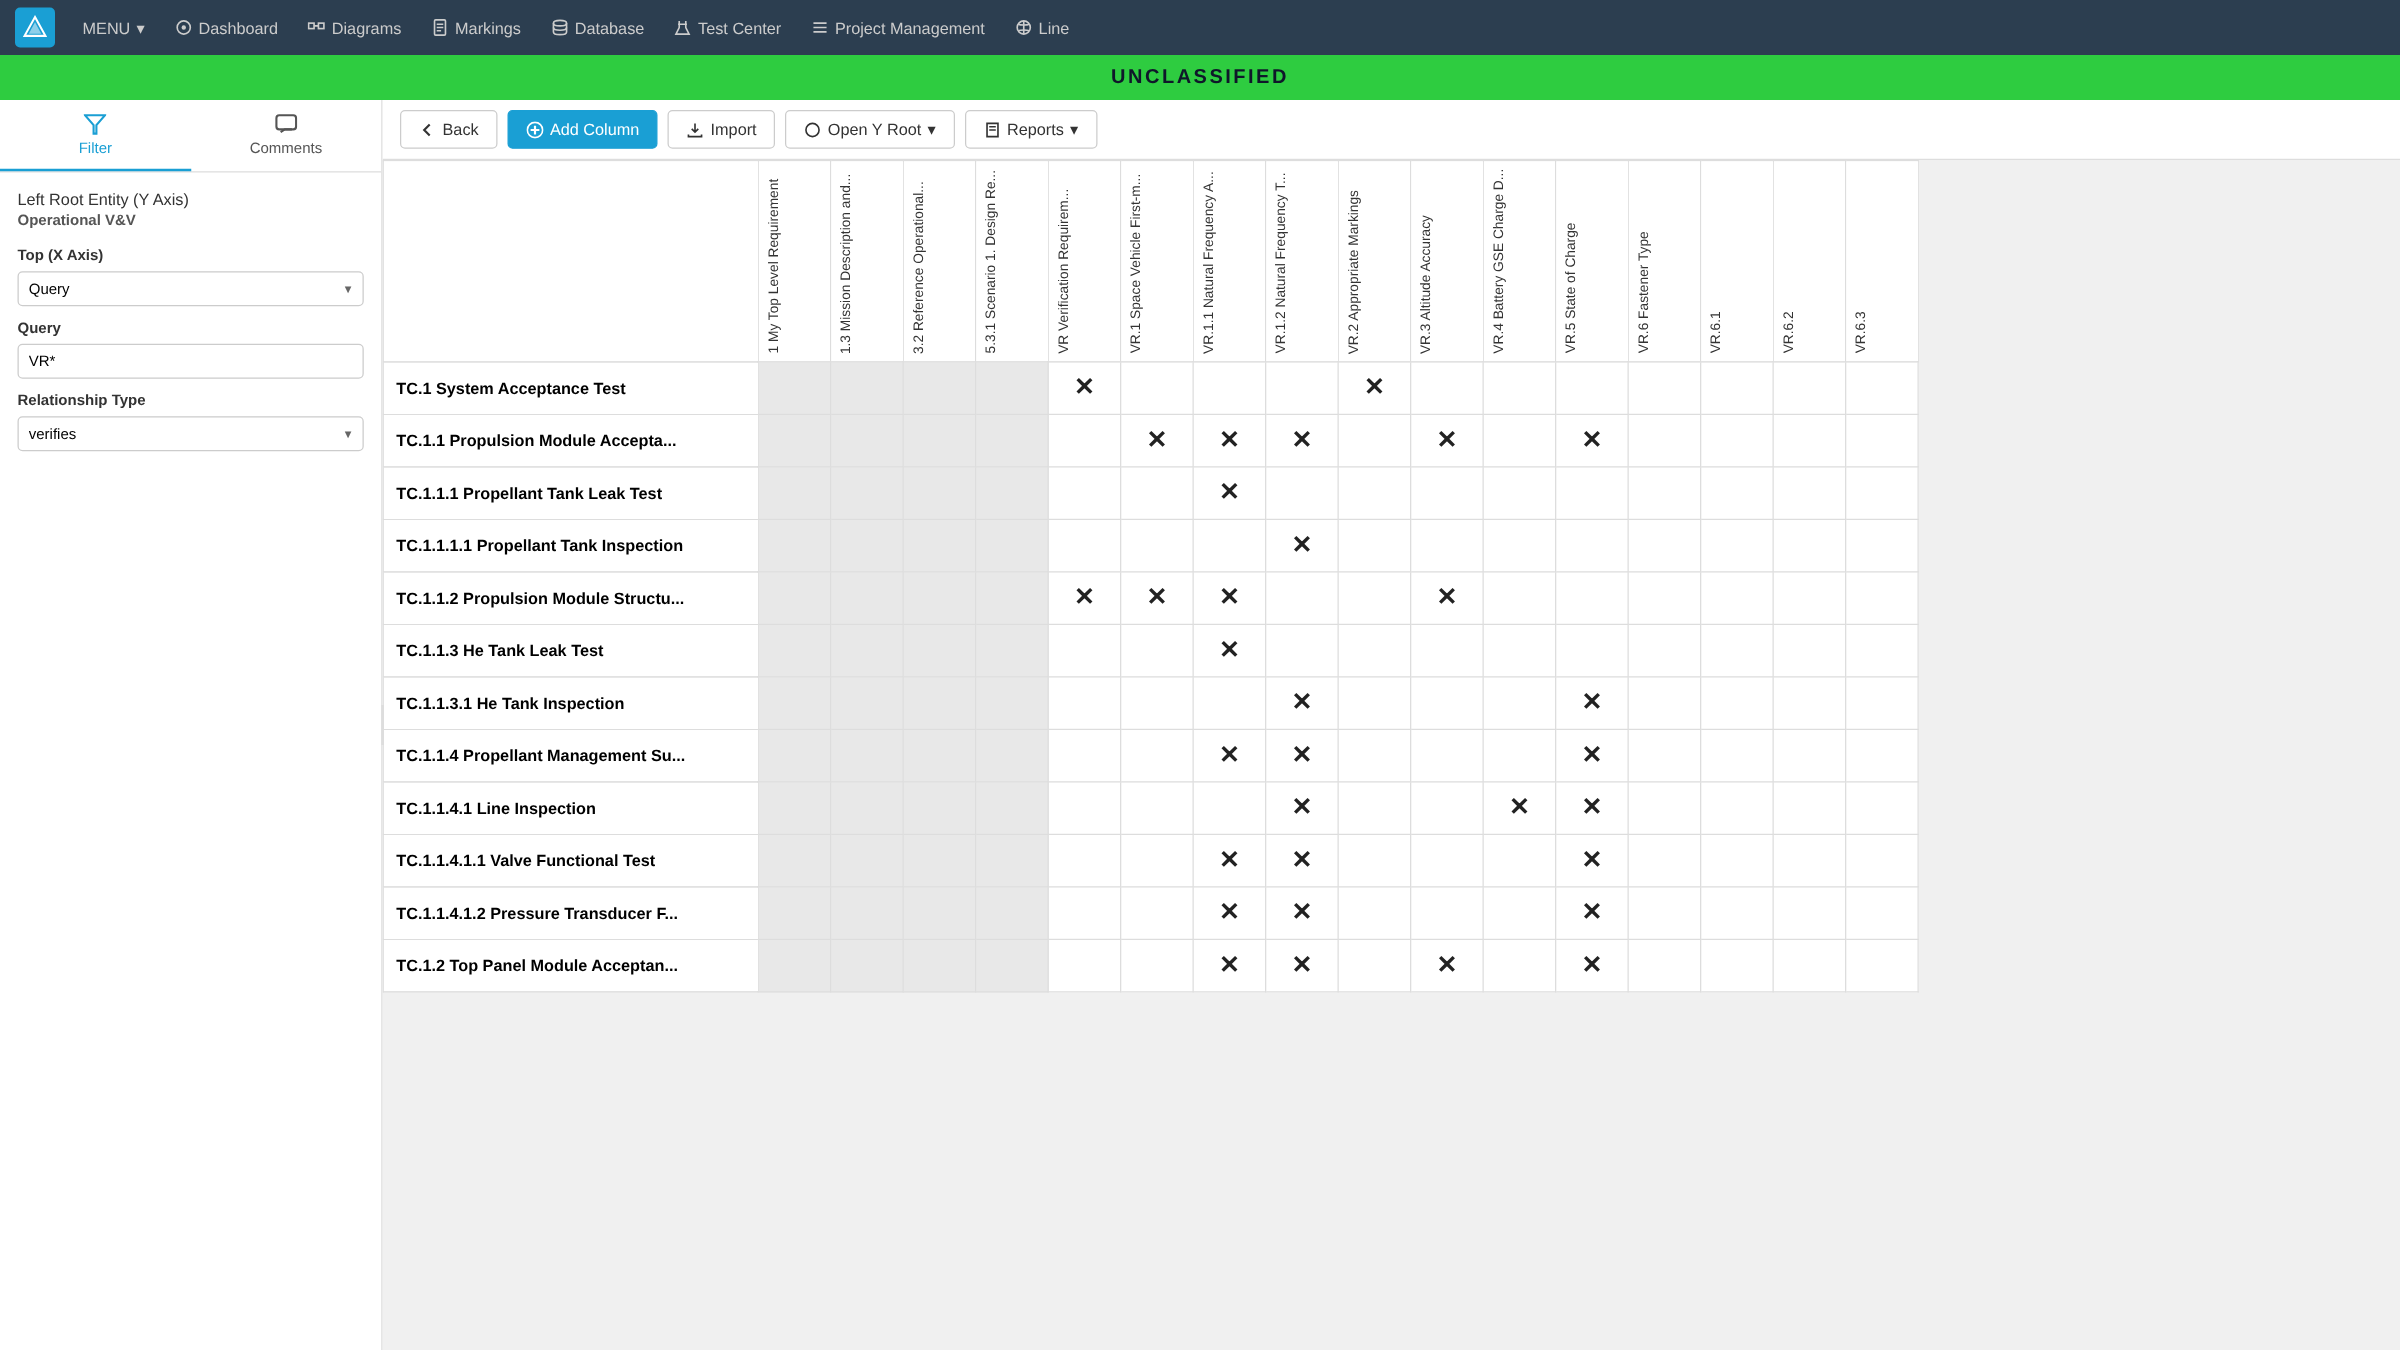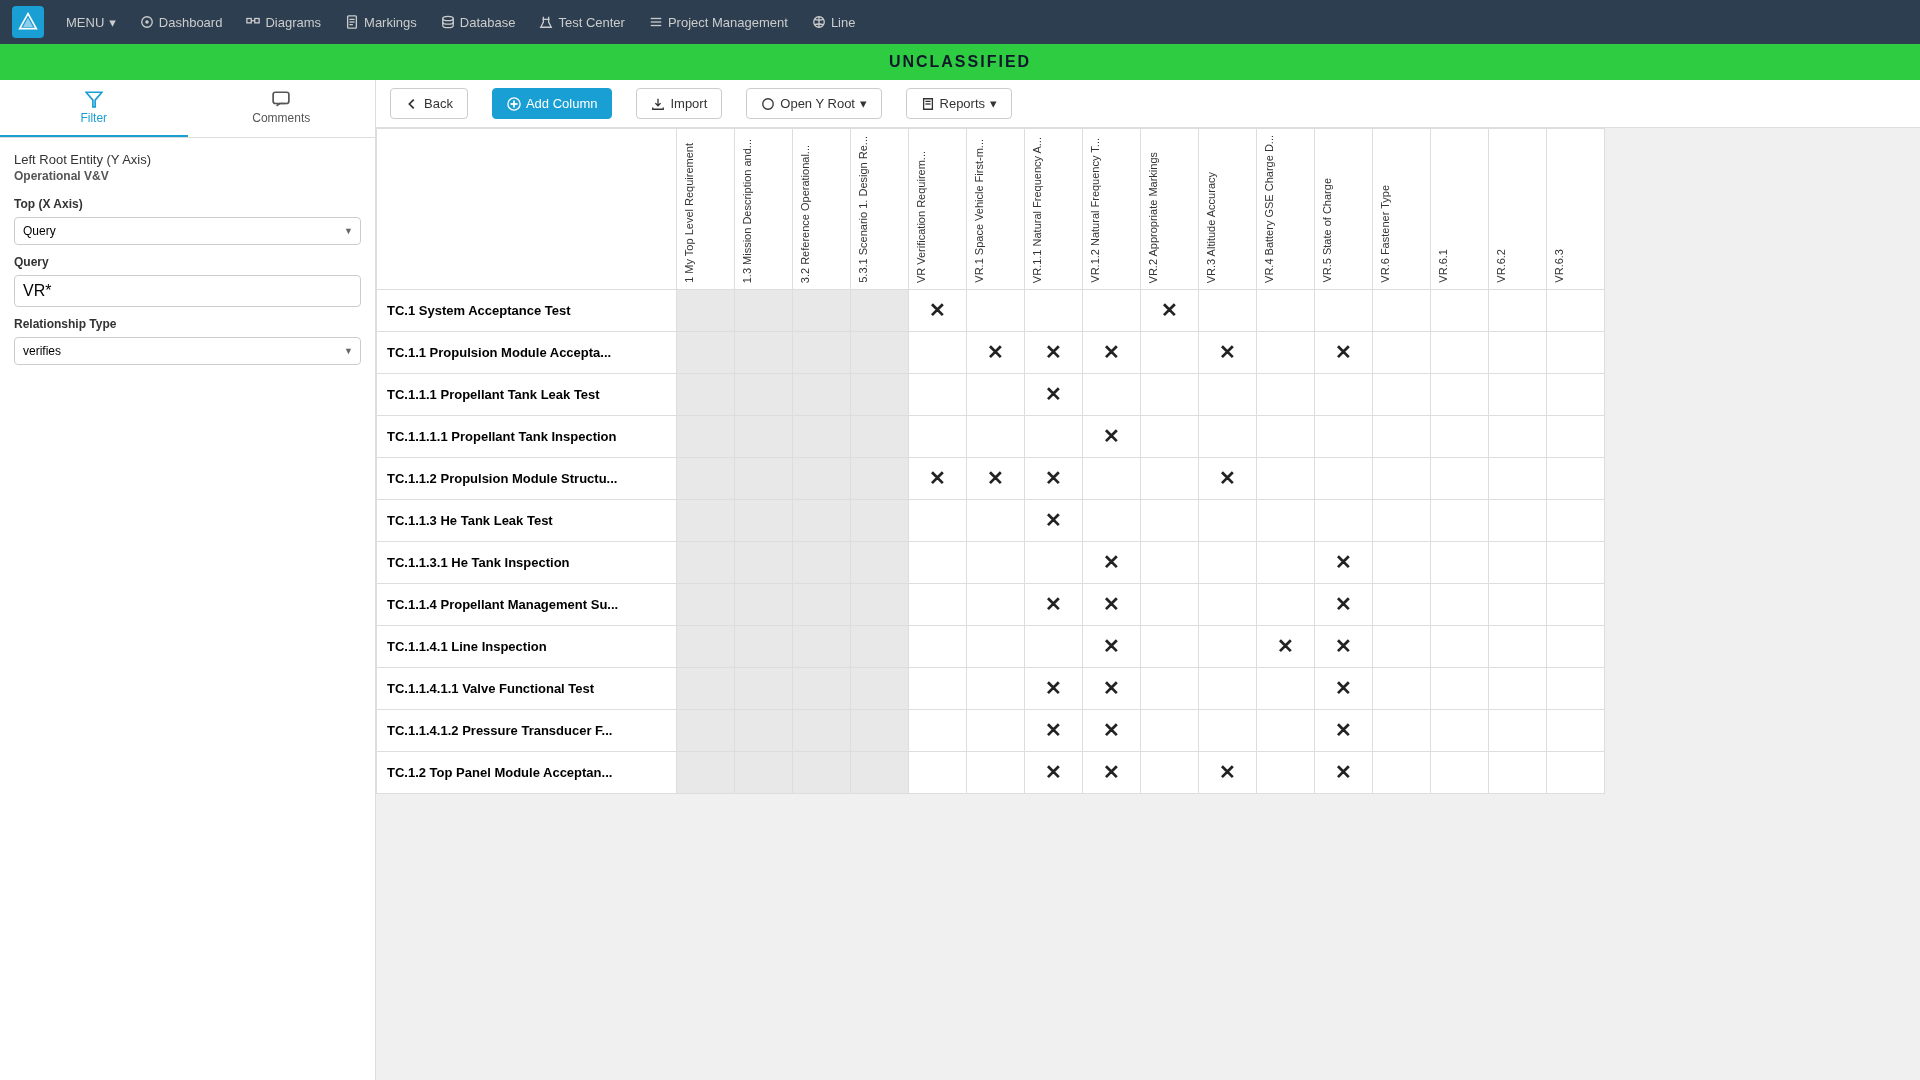--- a/index.html
+++ b/index.html
@@ -43,21 +43,21 @@
     }
 
     
     .main-layout {
       display: flex;
       height: calc(1080px - 44px - 36px);
     }
 
     
     .sidebar {
-      width: 376px;
+      width: 306px;
       background: white;
       border-right: 1px solid #ddd;
       display: flex;
       flex-direction: column;
     }
     .sidebar-tabs {
       display: flex;
       border-bottom: 1px solid #ddd;
     }
     .sidebar-tab {
@@ -122,21 +122,21 @@
       top: 50%;
       transform: translateY(-50%);
       color: #666;
       pointer-events: none;
     }
     .sidebar-input {
       width: 100%;
       padding: 6px 8px;
       border: 1px solid #ccc;
       border-radius: 4px;
-      font-size: 16px;
+      font-size: 12px;
     }
     .collapse-arrow {
       position: absolute;
       right: -12px;
       top: 50%;
       transform: translateY(-50%);
       width: 12px;
       height: 32px;
       background: #ddd;
       border-radius: 0 4px 4px 0;
@@ -157,21 +157,21 @@
       position: relative;
     }
 
     
     .toolbar {
       background: white;
       border-bottom: 1px solid #ddd;
       padding: 8px 14px;
       display: flex;
       align-items: center;
-      gap: 24px;
+      gap: 8px;
     }
     .btn {
       display: flex; align-items: center; gap: 5px;
       padding: 7px 14px;
       border-radius: 4px;
       border: 1px solid transparent;
       cursor: pointer;
       font-size: 13px;
       font-weight: 500;
     }

